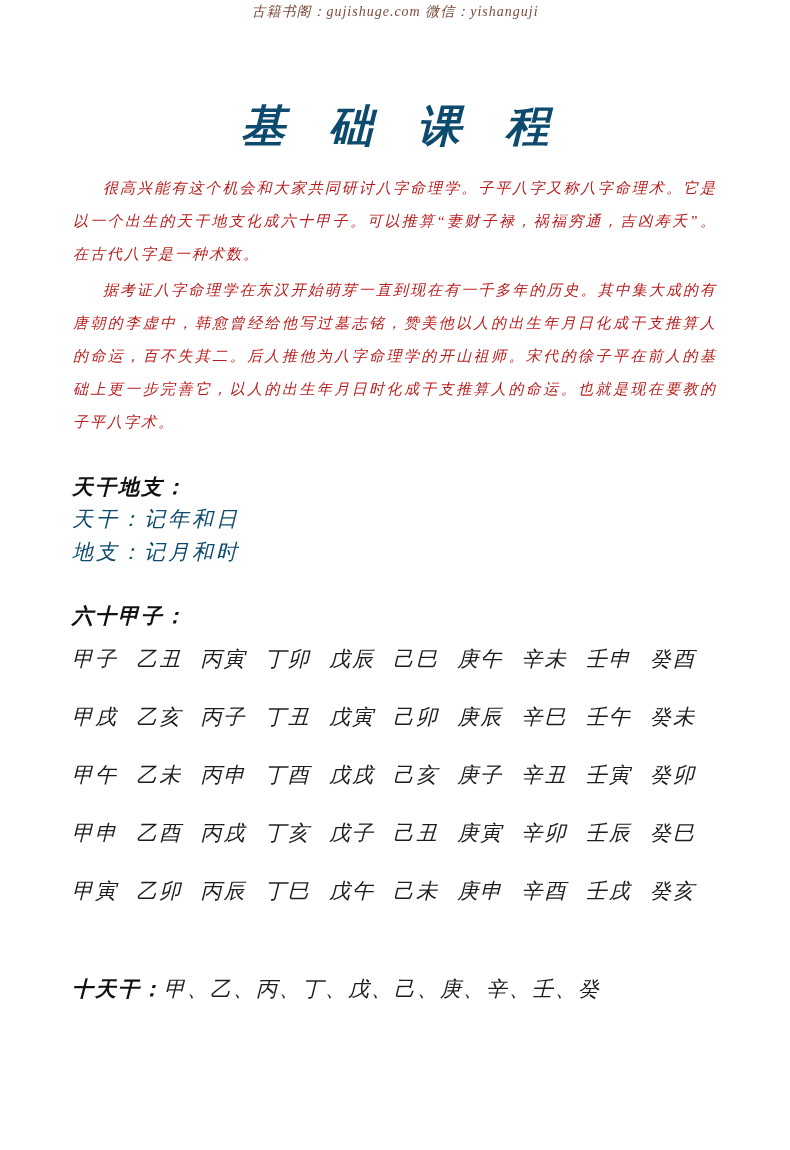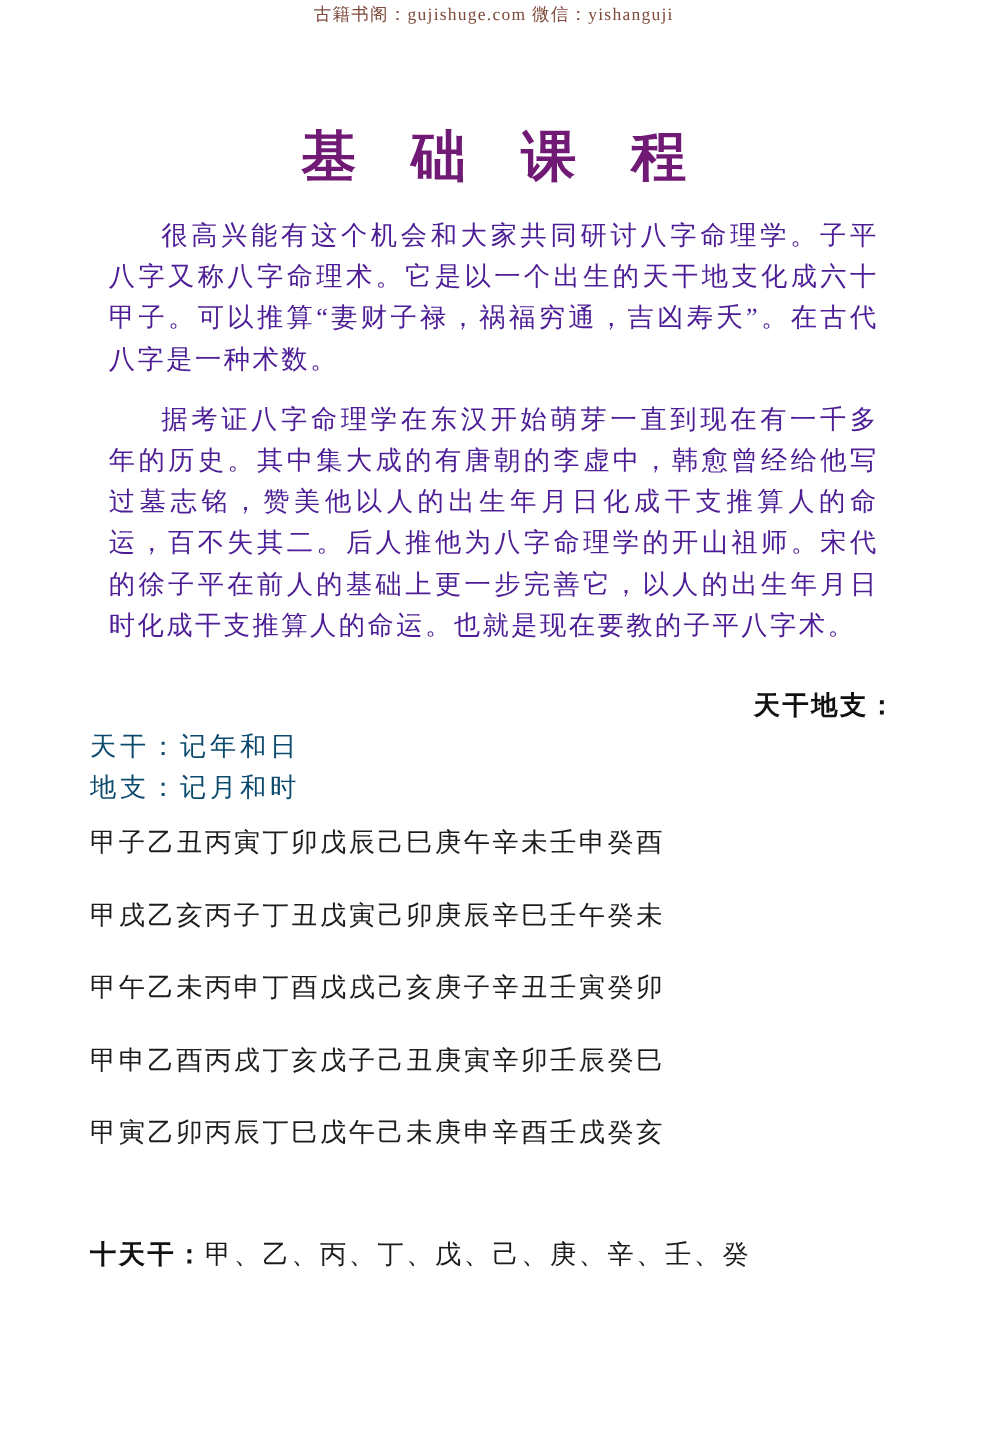--- a/index.html
+++ b/index.html
@@ -13,79 +13,80 @@
     overflow: hidden;
     font-family: "Liberation Serif", "DejaVu Serif", serif;
     color: #1c1c1c;
   }
   .page {
     box-sizing: border-box;
     width: 790px;
     height: 816px;
     padding: 0 72px;
     position: relative;
+    font-style: italic;
   }
   .site-header {
     position: absolute;
     top: 3px;
     left: 0;
     width: 790px;
     text-align: center;
     font-size: 14px;
     letter-spacing: 1px;
     color: #7d4a3a;
     font-family: "Liberation Serif", "DejaVu Serif", serif;
   }
   .doc-title {
     margin: 0;
     padding-top: 100px;
     text-align: center;
     font-family: "Liberation Sans", "DejaVu Sans", sans-serif;
     font-weight: 700;
     font-size: 44px;
     line-height: 52px;
-    color: #701a75;
+    color: #0c4a6e;
     white-space: pre;
   }
   .para {
-    margin: 15px;
-    font-size: 21px;
+    margin: 1px;
+    font-size: 15px;
     line-height: 33px;
     letter-spacing: 2px;
     text-align: justify;
     text-indent: 2em;
-    color: #4c1d95;
+    color: #b91c1c;
   }
   .para-1 { margin-top: 20px; }
   .para-2 { margin-top: 3px; }
   .sec-heading {
     margin: 0;
     font-family: "Liberation Sans", "DejaVu Sans", sans-serif;
     font-weight: 700;
     font-size: 21px;
     line-height: 33px;
     letter-spacing: 2px;
     color: #111111;
   }
-  .sec-tgdz { margin-top: 31px; text-align: right; }
+  .sec-tgdz { margin-top: 31px; }
   .plain-line {
     margin: 0;
     font-size: 21px;
     line-height: 33px;
     letter-spacing: 3px;
     color: #0c4a6e;
   }
   .sec-lsjz { margin-top: 30px; }
   .ganzhi-table {
     width: 624px;
     margin-top: 16px;
   }
   .ganzhi-row {
     display: flex;
-    justify-content: flex-start;
+    justify-content: space-between;
     font-size: 21px;
     line-height: 22px;
     margin-bottom: 36px;
   }
   .ganzhi-row:last-child { margin-bottom: 0; }
   .ganzhi-cell {
     letter-spacing: 2px;
     white-space: nowrap;
   }
   .shitiangan-line {
@@ -113,20 +114,21 @@
   <p class="para para-1">很高兴能有这个机会和大家共同研讨八字命理学。子平八字又称八字命理术。它是以一个出生的天干地支化成六十甲子。可以推算“妻财子禄，祸福穷通，吉凶寿夭”。在古代八字是一种术数。</p>
 
   <p class="para para-2">据考证八字命理学在东汉开始萌芽一直到现在有一千多年的历史。其中集大成的有唐朝的李虚中，韩愈曾经给他写过墓志铭，赞美他以人的出生年月日化成干支推算人的命运，百不失其二。后人推他为八字命理学的开山祖师。宋代的徐子平在前人的基础上更一步完善它，以人的出生年月日时化成干支推算人的命运。也就是现在要教的子平八字术。</p>
 
   <h2 class="sec-heading sec-tgdz">天干地支：</h2>
 
   <p class="plain-line">天干：记年和日</p>
 
   <p class="plain-line">地支：记月和时</p>
 
+  <h2 class="sec-heading sec-lsjz">六十甲子：</h2>
 
 
   <div class="ganzhi-table">
       <div class="ganzhi-row">
         <span class="ganzhi-cell">甲子</span>
         <span class="ganzhi-cell">乙丑</span>
         <span class="ganzhi-cell">丙寅</span>
         <span class="ganzhi-cell">丁卯</span>
         <span class="ganzhi-cell">戊辰</span>
         <span class="ganzhi-cell">己巳</span>

